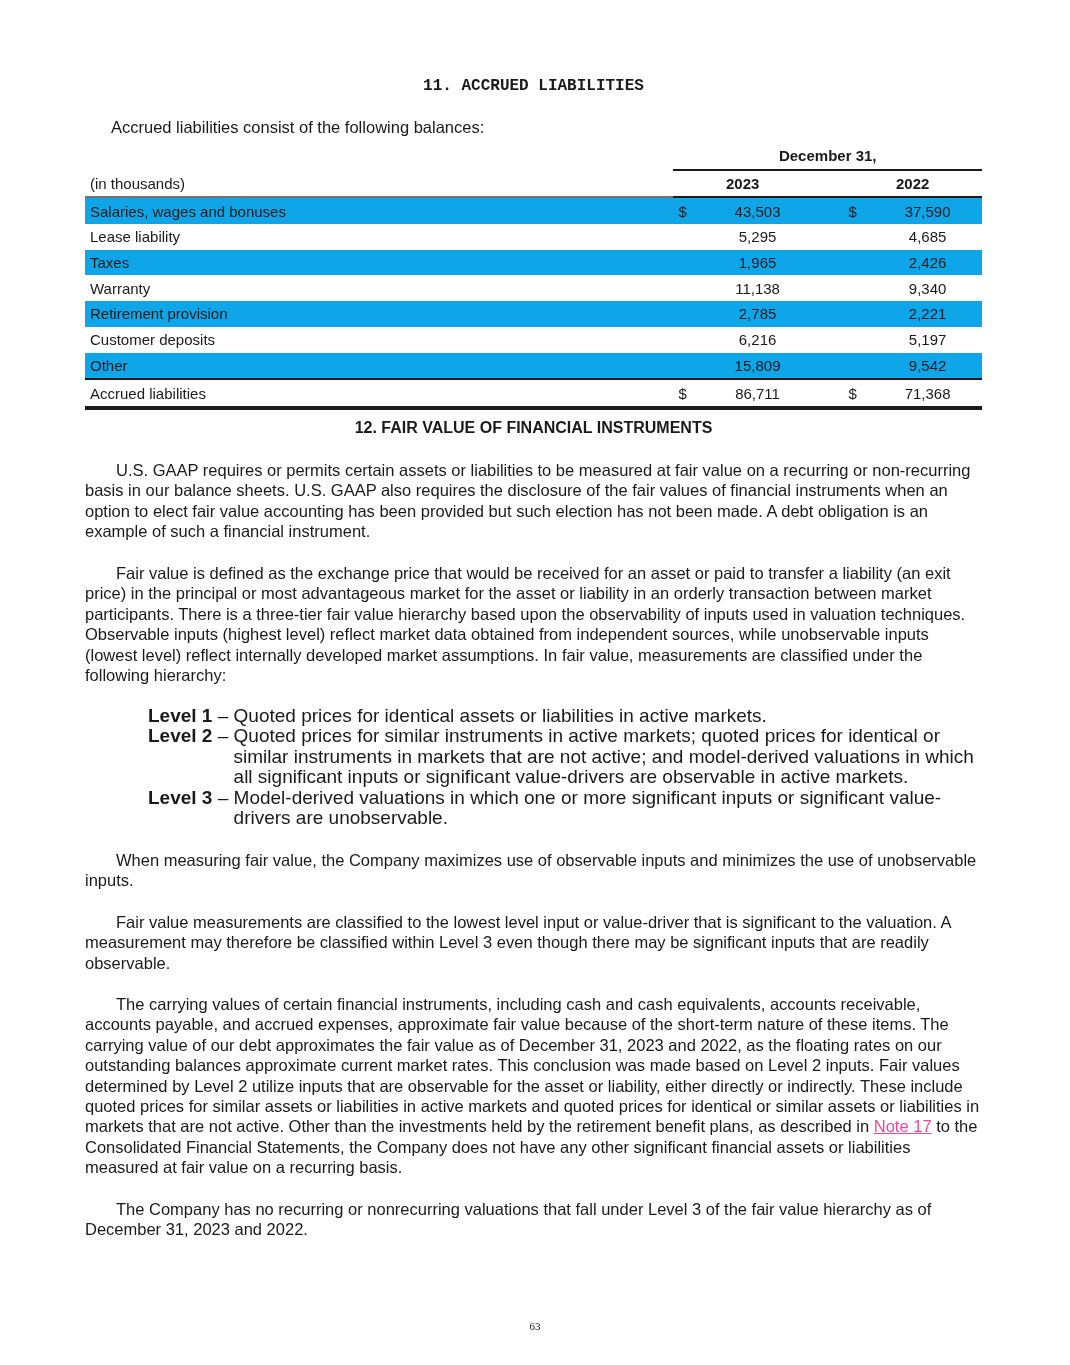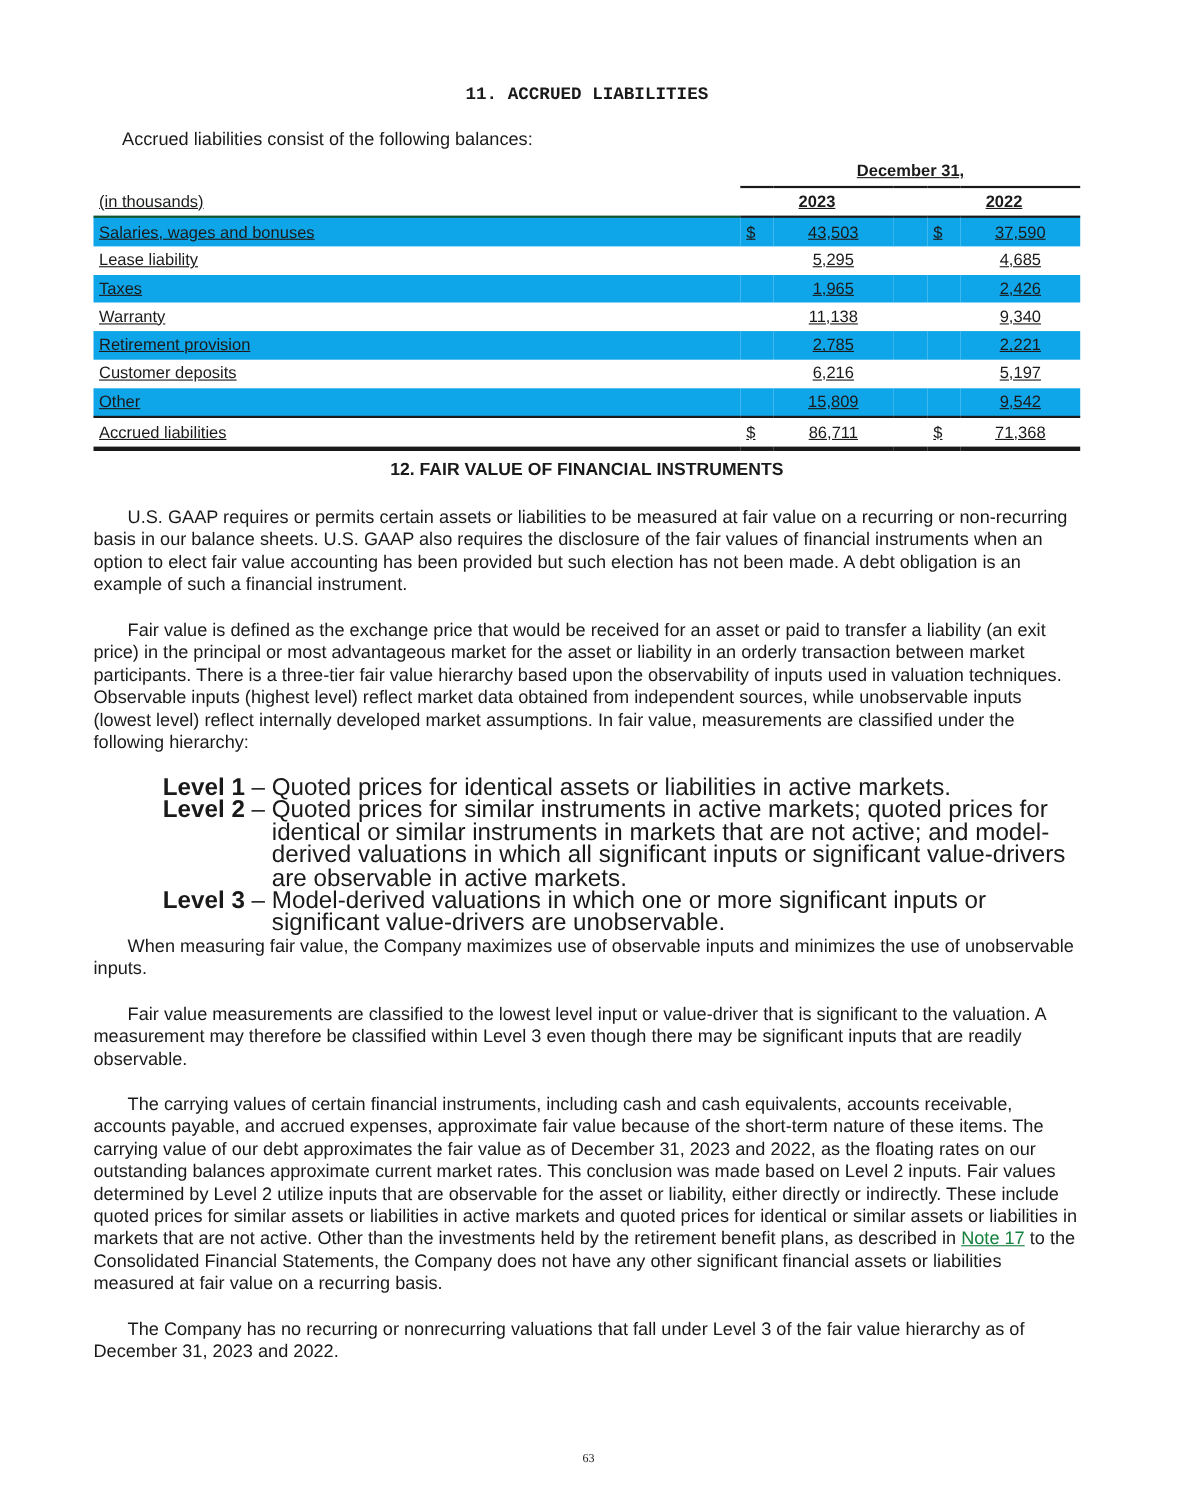--- a/index.html
+++ b/index.html
@@ -2,40 +2,40 @@
 <html><head>
 <meta charset="utf-8">
 <style>
   html, body { margin: 0; padding: 0; background: #ffffff; }
   body { width: 1070px; height: 1365px; position: relative; font-family: "Liberation Sans", sans-serif; color: #1a1a1a; }
   .page { position: absolute; left: 85px; top: 0; width: 897px; }
   .section-title { text-align: center; font-weight: bold; font-size: 16px; margin: 0; }
   #t11 { position: absolute; top: 77px; left: 0; width: 897px; font-family: Liberation Mono, monospace; }
   #intro { position: absolute; top: 118px; left: 26px; font-size: 16.5px; }
   table.acc { position: absolute; top: 143px; left: 0; width: 897px; border-collapse: collapse; font-size: 15px; }
-  table.acc td { height: 25.7px; padding: 0 5px; vertical-align: middle; text-decoration: underline; }
+  table.acc td { height: 25.7px; padding: 0 5px; vertical-align: middle; }
   .hdr-dec td.dec { text-align: center; font-weight: bold; border-bottom: 2px solid #1a1a1a; }
   .hdr-yr td { }
   .hdr-yr td.yr { text-align: center; font-weight: bold; border-bottom: 2px solid #1a1a1a; }
-  .hdr-yr td.lab { border-bottom: 2px solid #14532d; }
+  .hdr-yr td.lab { border-bottom: 2px solid #737373; }
   .hdr-yr td.gap { border-bottom: 2px solid #1a1a1a; }
   tr.shade td { background: #0ea5e9; }
   td.cur { text-align: left; width: 20px; }
   td.num { text-align: center; width: 100px; }
   td.sp { width: 22px; }
   tr.total td { border-top: 2px solid #1a1a1a; border-bottom: 4px solid #1a1a1a; }
   #t12 { position: absolute; top: 419px; left: 0; width: 897px; }
   .para { position: absolute; left: 0; width: 900px; font-size: 16.5px; line-height: 20.4px; margin: 0; }
   .indent { display: inline-block; width: 31px; }
-  .levels { position: absolute; left: 63px; top: 706px; font-size: 22px; line-height: 20.4px; width: 840px; }
+  .levels { position: absolute; left: 63px; top: 706px; font-size: 19px; line-height: 20.4px; width: 840px; }
   .lvl { display: flex; }
   .lvl .k { font-weight: bold; white-space: nowrap; }
   .lvl .dash { white-space: pre; }
   .lvl .v { flex: 1; }
-  a.note { color: #15803d; text-decoration: underline; text-align: center; }
+  a.note { color: #ec4899; text-decoration: underline; text-align: center; }
   #pagenum { position: absolute; top: 1320px; left: 0; width: 1070px; text-align: center; font-family: "Liberation Serif", serif; font-size: 11px; }
 </style>
 </head>
 <body>
 
 <div class="page">
   <h2 id="t11" class="section-title">11. ACCRUED LIABILITIES</h2>
   <div id="intro">Accrued liabilities consist of the following balances:</div>
 
   <table class="acc">

